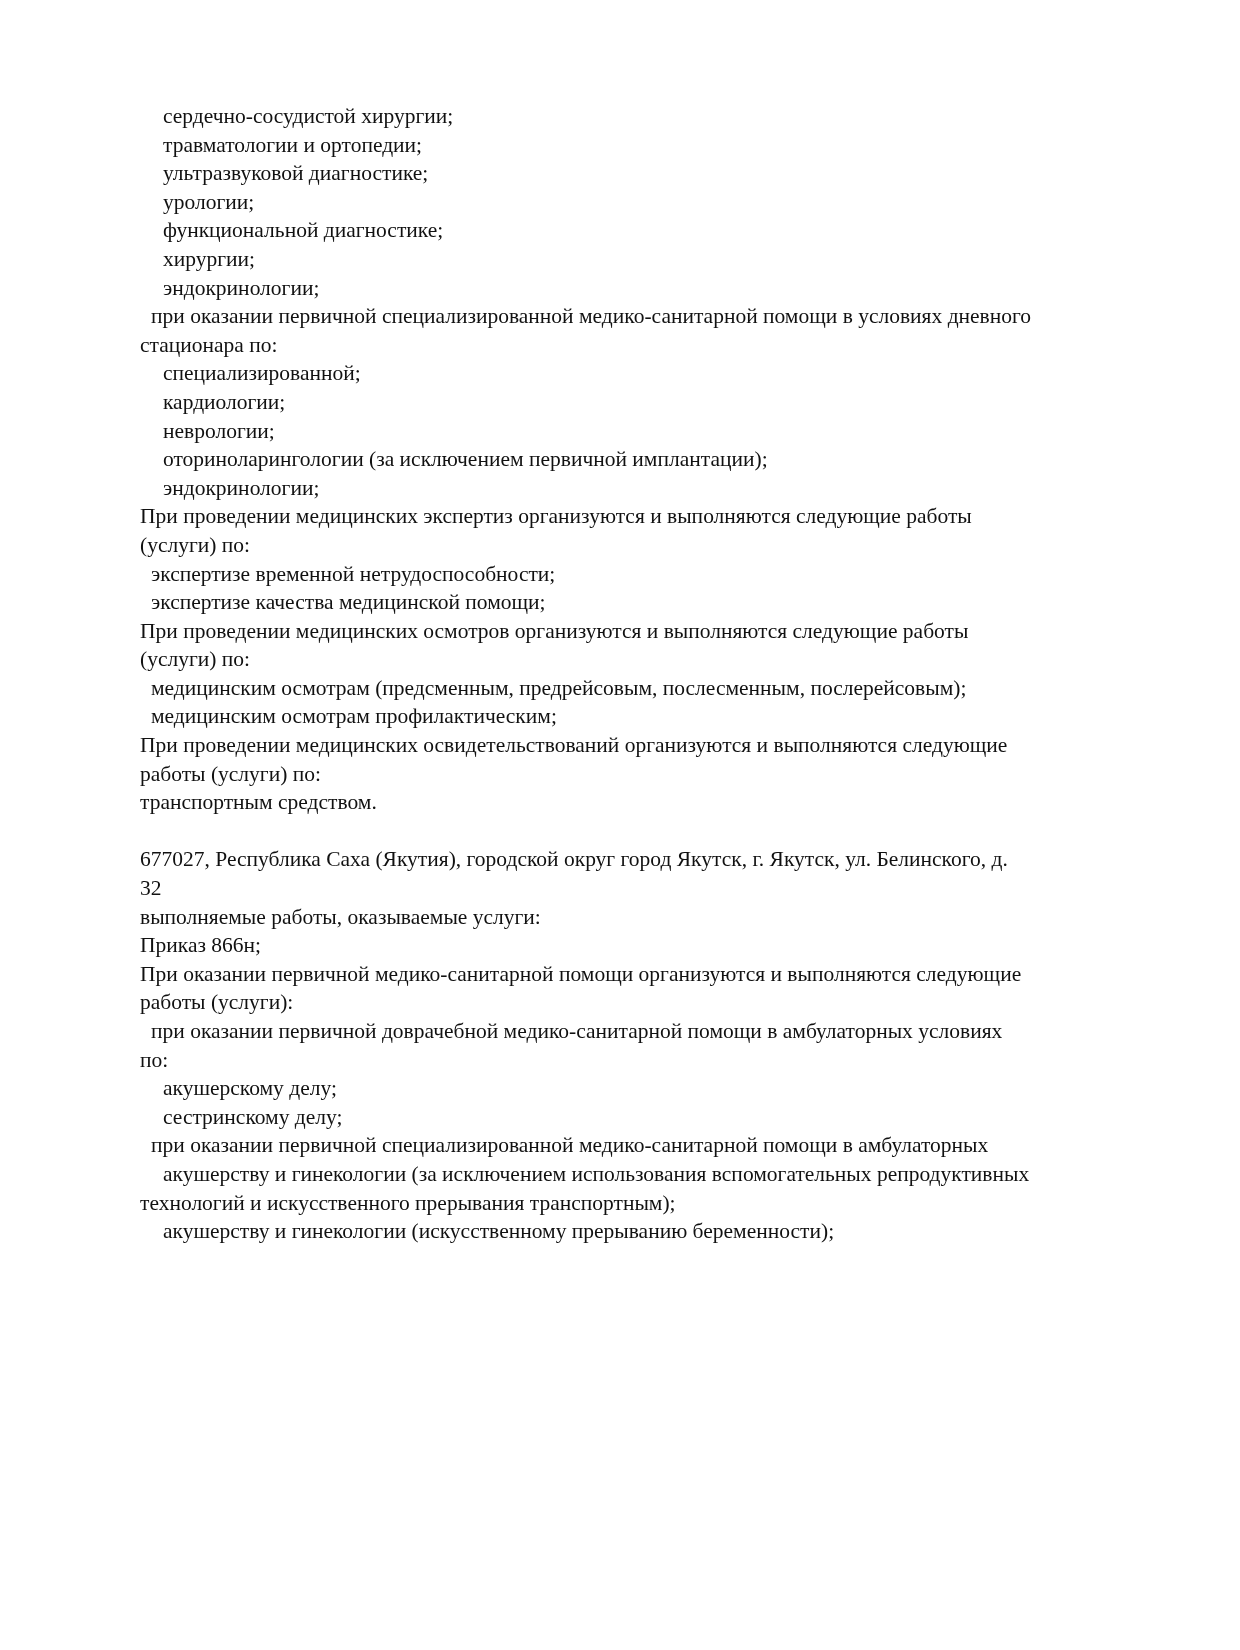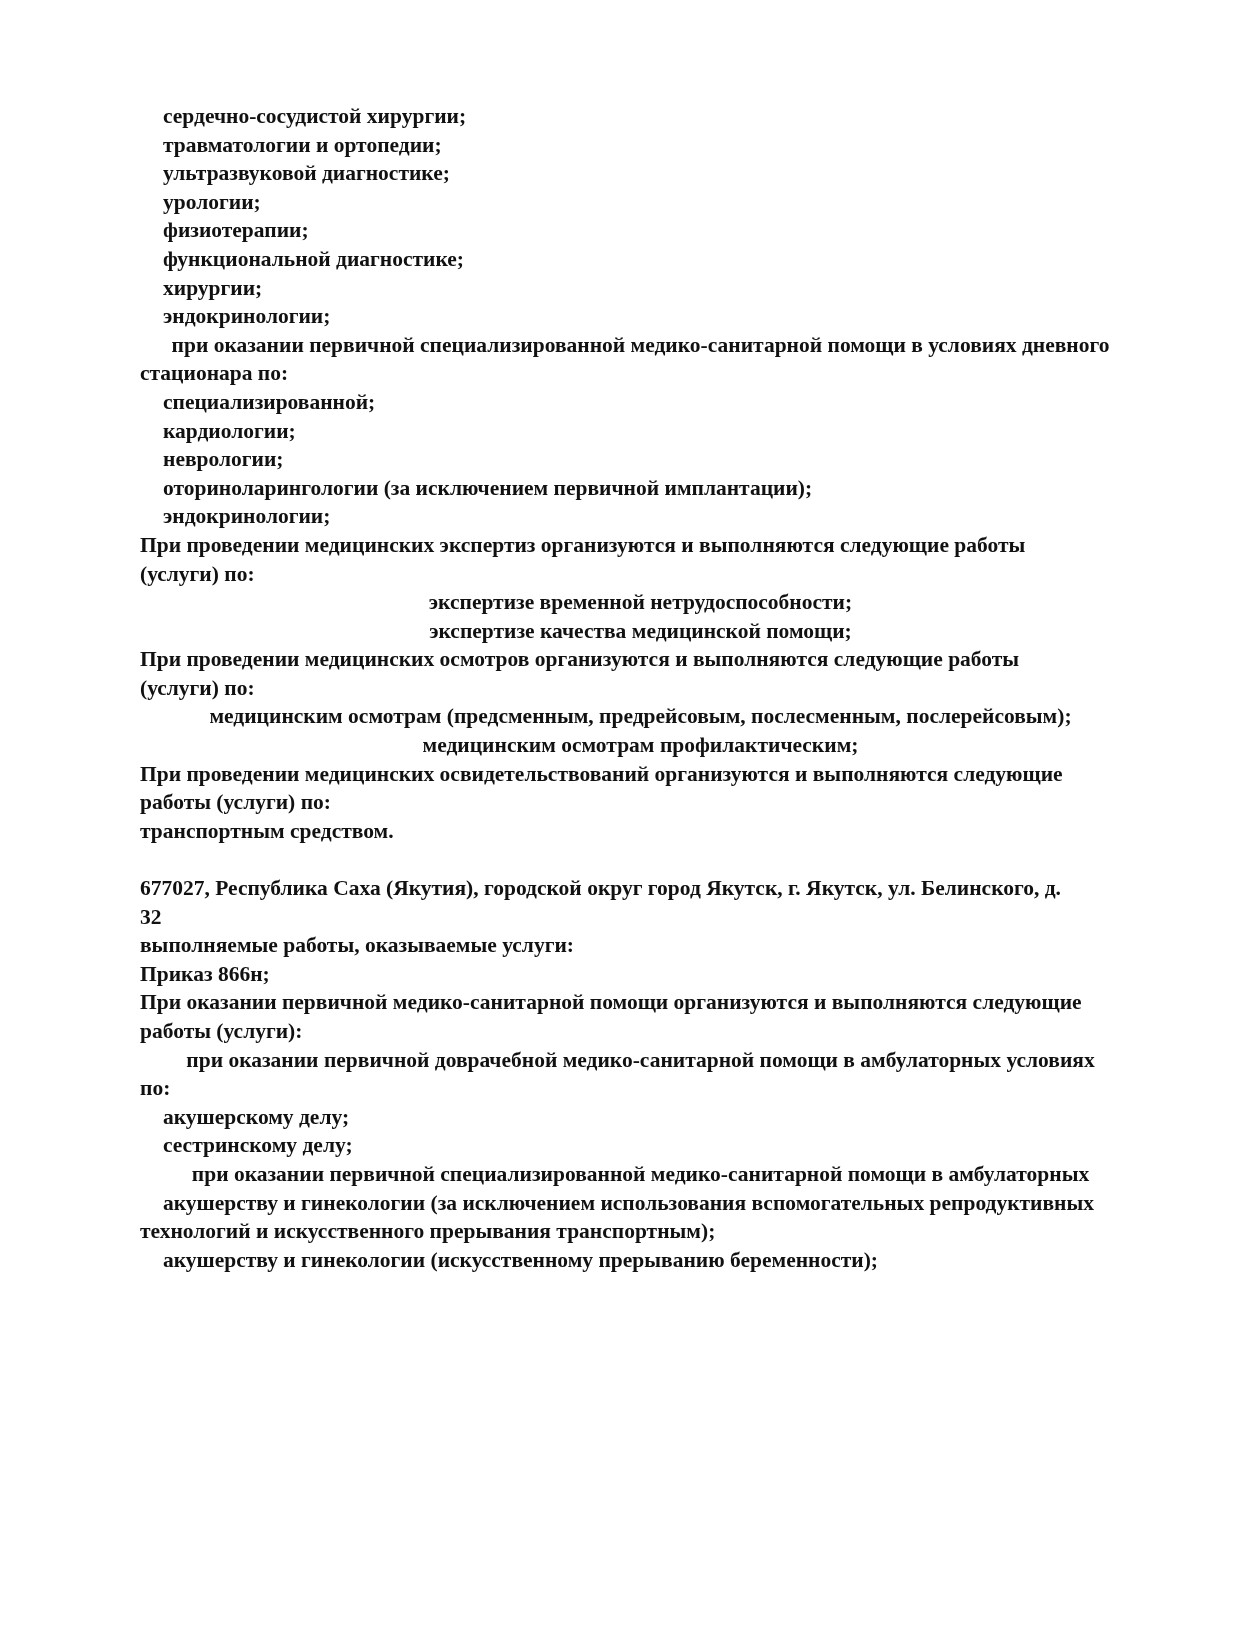--- a/index.html
+++ b/index.html
@@ -20,36 +20,34 @@
       left: 140px;
       top: 102px;
       width: 990px;
     }
     .line {
       font-size: 21.5px;
       line-height: 28.6px;
       height: 28.6px;
       white-space: pre;
       margin: 0;
-      font-weight: bold;
     }
     .l0 { padding-left: 0; }
-    .l1 { padding-left: 11px; text-align: center; }
+    .l1 { padding-left: 11px; }
     .l2 { padding-left: 23px; }
     .blank { height: 28.6px; }
   </style>
 </head>
 <body>
 
 <div class="page">
   <p class="line l2">сердечно-сосудистой хирургии;</p>
   <p class="line l2">травматологии и ортопедии;</p>
   <p class="line l2">ультразвуковой диагностике;</p>
   <p class="line l2">урологии;</p>
-  <p class="line l2">физиотерапии;</p>
   <p class="line l2">функциональной диагностике;</p>
   <p class="line l2">хирургии;</p>
   <p class="line l2">эндокринологии;</p>
   <p class="line l1">при оказании первичной специализированной медико-санитарной помощи в условиях дневного</p>
   <p class="line l0">стационара по:</p>
   <p class="line l2">специализированной;</p>
   <p class="line l2">кардиологии;</p>
   <p class="line l2">неврологии;</p>
   <p class="line l2">оториноларингологии (за исключением первичной имплантации);</p>
   <p class="line l2">эндокринологии;</p>

